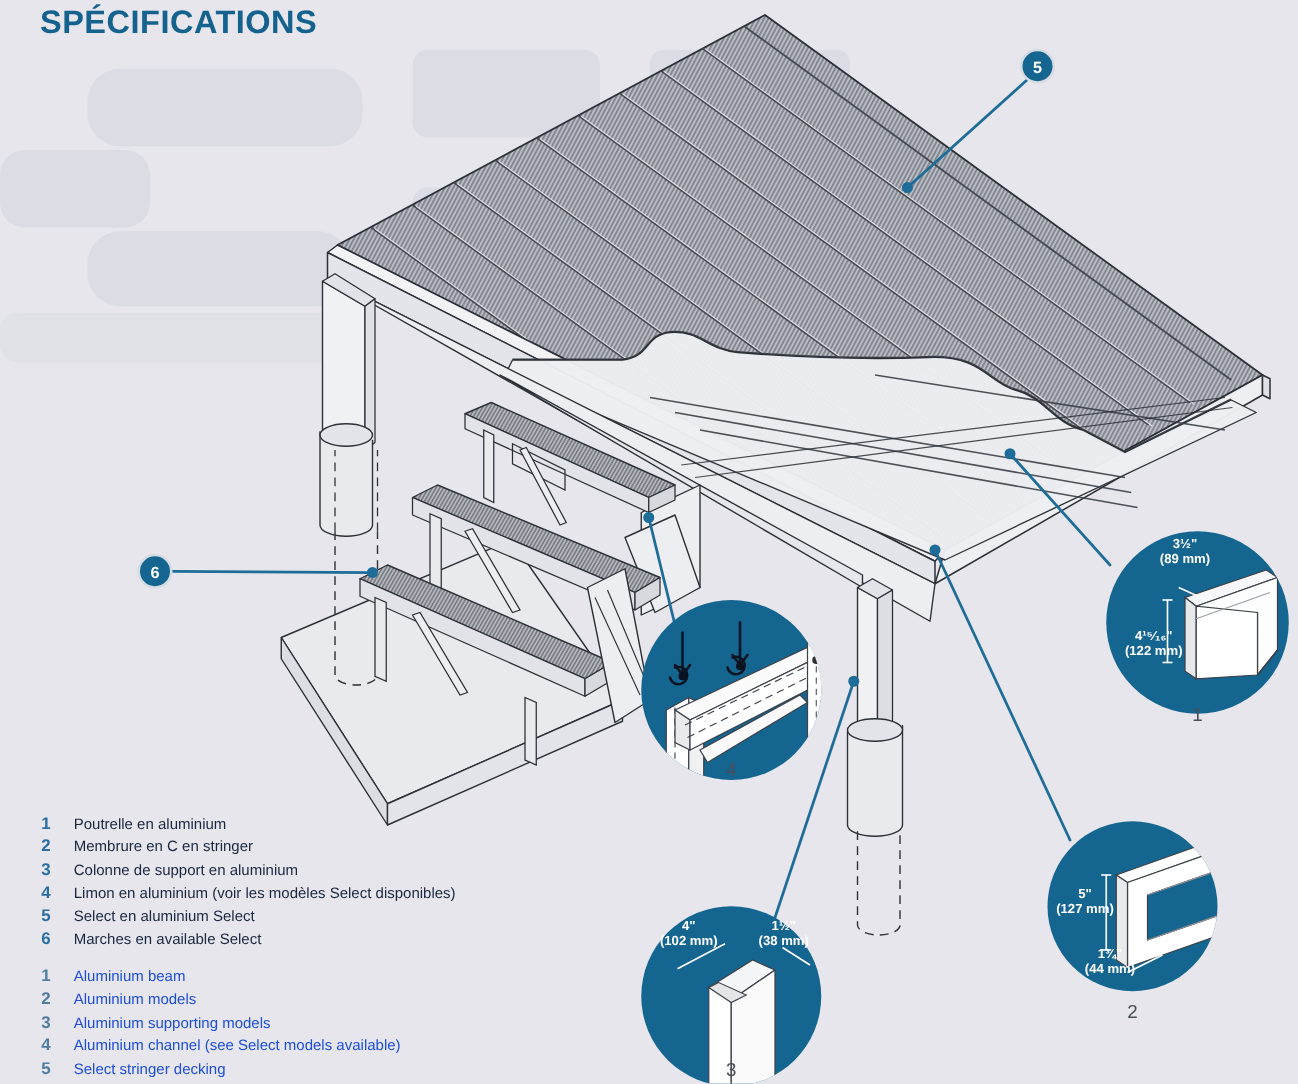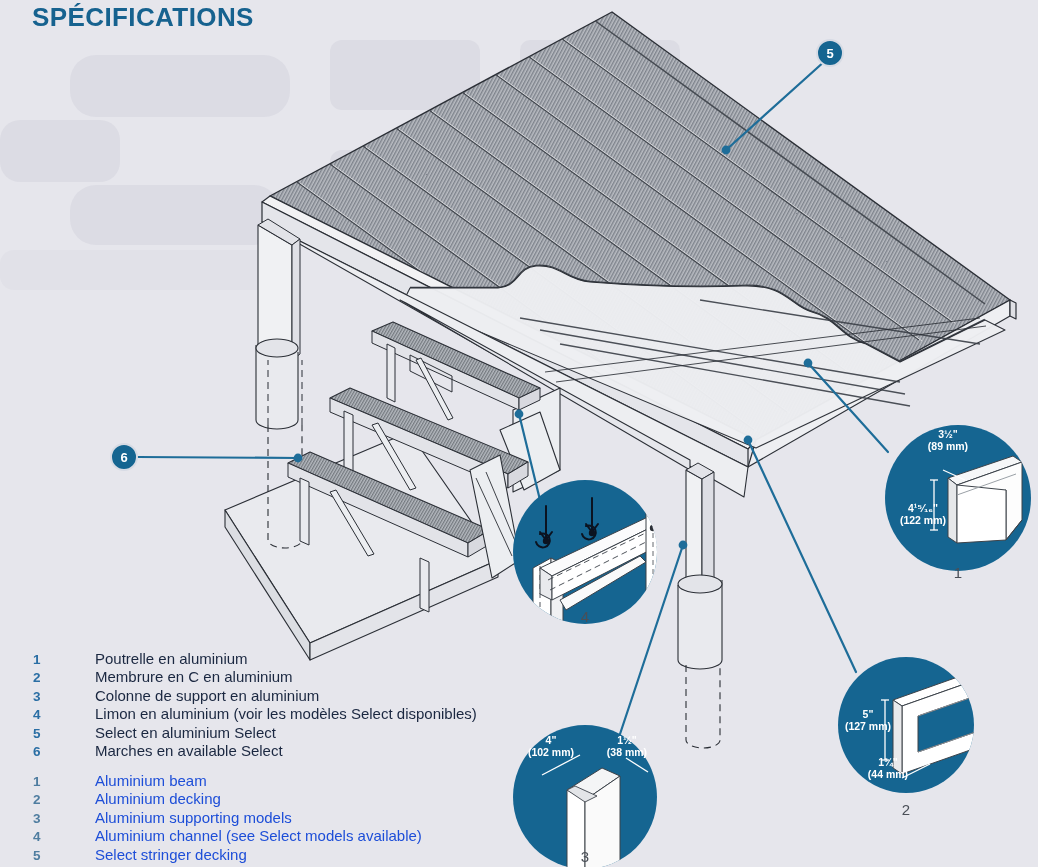--- a/index.html
+++ b/index.html
@@ -71,23 +71,22 @@
   .legend-num {
     width: 26px;
     flex: 0 0 26px;
     font-size: 13.5px;
     font-weight: bold;
     color: #2a6ea4;
     text-align: left;
   }
   #legend-en .legend-num { color: #4f7da0; }
   .legend-label {
-    font-size: 15px;
+    font-size: 12px;
     color: #1a2740;
-    margin-left: 36px;
   }
   #legend-en .legend-label {
     color: #1d4ed8;
   }
   #legend-en .legend-row:last-child { opacity: 0.85; }
 
   
   .marker {
     position: absolute;
     width: 28px; height: 28px;
@@ -439,21 +438,21 @@
   <div class="detail-label" id="detail-label-3">3</div>
   <div class="detail-label" id="detail-label-4">4</div>
 
   <div class="legend" id="legend-fr">
     <div class="legend-row">
       <span class="legend-num">1</span>
       <span class="legend-label">Poutrelle en aluminium</span>
     </div>
     <div class="legend-row">
       <span class="legend-num">2</span>
-      <span class="legend-label">Membrure en C en aluminium</span>
+      <span class="legend-label">Membrure en C en stringer</span>
     </div>
     <div class="legend-row">
       <span class="legend-num">3</span>
       <span class="legend-label">Colonne de support en aluminium</span>
     </div>
     <div class="legend-row">
       <span class="legend-num">4</span>
       <span class="legend-label">Limon en aluminium (voir les modèles Select disponibles)</span>
     </div>
     <div class="legend-row">
@@ -466,21 +465,21 @@
     </div>
   </div>
 
   <div class="legend" id="legend-en">
     <div class="legend-row">
       <span class="legend-num">1</span>
       <span class="legend-label">Aluminium beam</span>
     </div>
     <div class="legend-row">
       <span class="legend-num">2</span>
-      <span class="legend-label">Aluminium decking</span>
+      <span class="legend-label">Aluminium models</span>
     </div>
     <div class="legend-row">
       <span class="legend-num">3</span>
       <span class="legend-label">Aluminium supporting models</span>
     </div>
     <div class="legend-row">
       <span class="legend-num">4</span>
       <span class="legend-label">Aluminium channel (see Select models available)</span>
     </div>
     <div class="legend-row">

